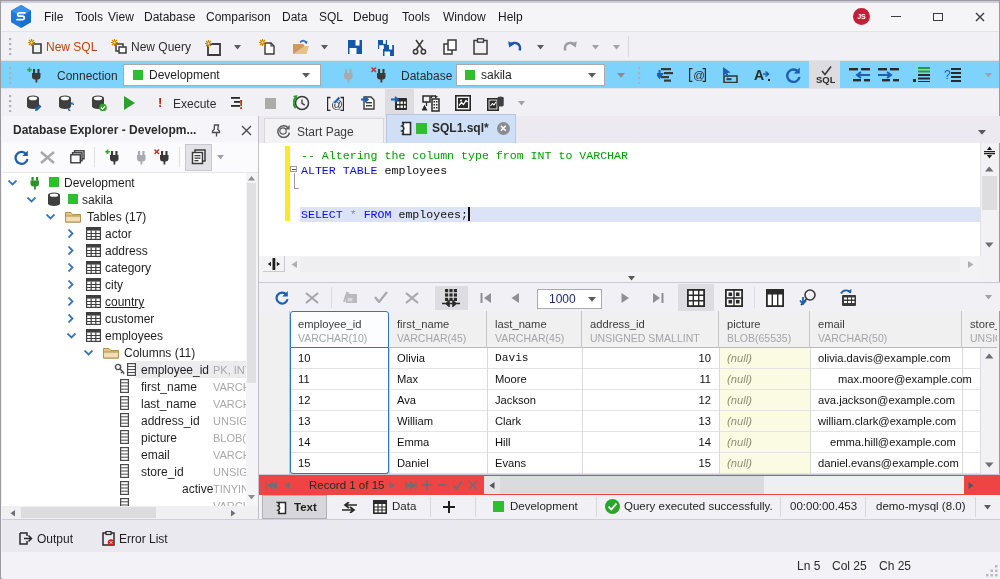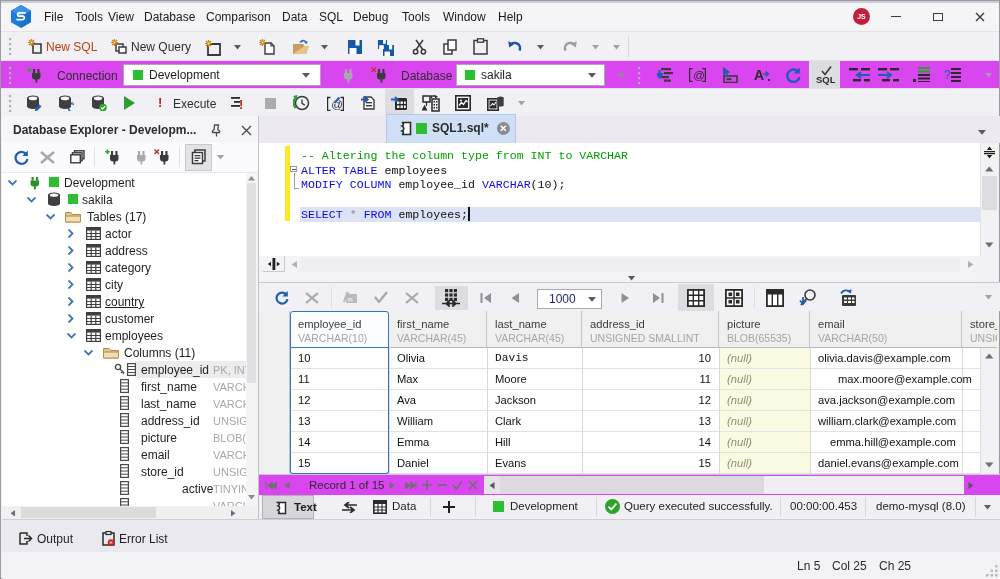--- a/index.html
+++ b/index.html
@@ -140,21 +140,21 @@
       </svg>
     <svg class="ico" style="left:591px;top:13px;" width="8" height="5">
         <path d="M0 0 h7 l-3.5 4.5 z" fill="#a0a0a6"></path>
       </svg>
     <svg class="ico" style="left:612px;top:13px;" width="8" height="5">
         <path d="M0 0 h7 l-3.5 4.5 z" fill="#a0a0a6"></path>
       </svg>
     <div class="abs" style="left:627px;top:4px;width:1px;height:21px;background:#d8d7de;"></div>
   </div>
 
-  <div class="abs" id="tb2" style="left:0;top:59px;width:998px;height:28px;background:#d946ef;border-top:1px solid #e3e2e8;">
+  <div class="abs" id="tb2" style="left:0;top:59px;width:998px;height:28px;background:#7dd3fc;border-top:1px solid #e3e2e8;">
     <svg class="ico" style="left:7px;top:6px;" width="5" height="17">
         <g fill="#b0afb8">
           <rect x="1" y="0" width="2.2" height="2.2"></rect>
           <rect x="1" y="5" width="2.2" height="2.2"></rect>
           <rect x="1" y="10" width="2.2" height="2.2"></rect>
           <rect x="1" y="15" width="2.2" height="2.2"></rect>
         </g>
       </svg>
     <svg class="ico" style="left:26px;top:6px;" width="15" height="16">
         <g fill="#3a3a3a">
@@ -637,20 +637,28 @@
           <path d="M5 0 v6.5 L0.5 3.2 z" fill="#6e6e74"></path>
         </svg>
       <svg class="ico" style="left:229px;top:4px;" width="5" height="7">
           <path d="M0 0 v6.5 L4.5 3.2 z" fill="#6e6e74"></path>
         </svg>
       <div class="abs" style="left:19px;top:1px;width:135px;height:11px;background:#dcdcdf;"></div>
     </div>
   </div>
 
   <div class="abs" id="tabbar" style="left:258px;top:115px;width:741px;height:27px;background:#eceaf0;">
+    <div class="abs" style="left:5px;top:2px;width:120px;height:25px;background:#f3f3f5;border:1px solid #d8d7dc;border-bottom:none;">
+      <svg class="ico" style="left:11px;top:5px;" width="14" height="14">
+          <path d="M12.2 4 a5.8 5.8 0 1 0 1.2 4.6" fill="none" stroke="#5a5a5e" stroke-width="1.5"></path>
+          <path d="M13.6 1 v4.5 h-4.5 z" fill="#5a5a5e"></path>
+          <circle cx="7" cy="7" r="3.2" fill="none" stroke="#5a5a5e" stroke-width="1.2"></circle>
+        </svg>
+      <span class="abs" style="left:32px;top:6px;color:#3c3c3c;font-size:12px;">Start Page</span>
+    </div>
     <div class="abs" style="left:127px;top:-2px;width:130px;height:29px;background:#cfe0f6;border:1px solid #b4c8e4;border-bottom:none;">
       <svg class="ico" style="left:13px;top:6px;" width="13" height="15">
           <path d="M2 1.5 h8.5 v12 h-8.5 c2 -1 2 -2.5 0 -3.5 c2.5 -1 2.5 -4 0 -5 c2 -1 2 -2.5 0 -3.5 z" fill="#fff" stroke="#2a2a2a" stroke-width="1.6"></path>
         </svg>
       <div class="abs" style="left:29px;top:8px;width:11px;height:11px;background:#2fbe2f;"></div>
       <span class="abs" style="left:45px;top:6px;color:#2b2b2b;font-size:12px;font-weight:bold;">SQL1.sql*</span>
       <div class="abs" style="left:110px;top:7px;width:13px;height:13px;border-radius:50%;background:#8b8b92;">
         <svg class="ico" style="left:3.2px;top:3.2px;" width="7" height="7">
             <path d="M0.8 0.8 L5.8 5.8 M5.8 0.8 L0.8 5.8" stroke="#fff" stroke-width="1.5"></path>
           </svg>
@@ -666,21 +674,20 @@
     <div class="abs" style="left:26px;top:3px;width:5px;height:75px;background:#fbe826;"></div>
 
     <div class="abs" style="left:31px;top:22.5px;width:6.5px;height:6.5px;border:1px solid #9a9aa2;background:#fff;">
         <div class="abs" style="left:1.2px;top:2.6px;width:3.6px;height:1.1px;background:#55555c;"></div>
       </div>
     <div class="abs" style="left:34.6px;top:30px;width:1px;height:16px;background:#9a9aa2;"></div>
     <div class="abs" style="left:34.6px;top:45px;width:5px;height:1px;background:#9a9aa2;"></div>
 
     <div class="abs" style="left:42px;top:6px;white-space:pre;"><span style="color:#00a000">-- Altering the column type from INT to VARCHAR</span></div>
     <div class="abs" style="left:42px;top:20.7px;white-space:pre;"><span style="color:#0a0af0">ALTER TABLE</span><span style="color:#101010"> employees</span></div>
-    <div class="abs" style="left:42px;top:35.4px;white-space:pre;"><span style="color:#0a0af0">MODIFY COLUMN</span><span style="color:#101010"> employee_id </span><span style="color:#0a0af0">VARCHAR</span><span style="color:#101010">(10);</span></div>
     <div class="abs" style="left:41px;top:64px;width:680px;height:15px;background:#dde3f7;"></div>
     <div class="abs" style="left:42px;top:64.8px;white-space:pre;"><span style="color:#0a0af0">SELECT</span><span style="color:#101010"> </span><span style="color:#8a8a8a">*</span><span style="color:#101010"> </span><span style="color:#0a0af0">FROM</span><span style="color:#101010"> employees;</span></div>
     <div class="abs" style="left:209px;top:64px;width:1.6px;height:14px;background:#111;"></div>
   </div>
 
   <div class="abs" style="left:979px;top:142px;width:17px;height:113px;background:#f2f2f4;border-left:1px solid #e4e4e8;">
     <svg class="ico" style="left:3px;top:3px;" width="11" height="13">
         <path d="M0 5.6 h11 M0 7.6 h11" stroke="#1e1e1e" stroke-width="1.3"></path>
         <path d="M5.5 0.5 l2.6 3.4 h-5.2 z M5.5 12.5 l2.6 -3.4 h-5.2 z" fill="#1e1e1e"></path>
       </svg>
@@ -904,21 +911,21 @@
 
   <div class="abs" style="left:979px;top:347px;width:17px;height:126px;background:#f2f2f4;border-left:1px solid #dcdcde;">
     <svg class="ico" style="left:4px;top:5px;" width="9" height="6">
         <path d="M0 5.5 h8.5 L4.2 0.5 z" fill="#6e6e74"></path>
       </svg>
     <svg class="ico" style="left:4px;top:114px;" width="9" height="6">
         <path d="M0 0.5 h8.5 L4.2 5.5 z" fill="#6e6e74"></path>
       </svg>
   </div>
 
-  <div class="abs" id="recnav" style="left:258px;top:473px;width:741px;height:21px;background:#d946ef;border-top:1px solid #c9c8d4;">
+  <div class="abs" id="recnav" style="left:258px;top:473px;width:741px;height:21px;background:#ef4444;border-top:1px solid #c9c8d4;">
     <svg class="ico" style="left:6px;top:6px;" width="12" height="9">
         <path d="M1 0 v9 M7 4.5 L12 1 v7 z M2.5 4.5 L7.5 1 v7 z" fill="#6e6e74" stroke="#6e6e74" stroke-width="0.8"></path>
       </svg>
     <svg class="ico" style="left:25px;top:7px;" width="6" height="7">
         <path d="M5.5 0 v7 L0.5 3.5 z" fill="#6e6e74"></path>
       </svg>
     <span class="abs" style="left:50px;top:4px;color:#2a2a2a;font-size:11.5px;">Record 1 of 15</span>
     <svg class="ico" style="left:130px;top:7px;" width="6" height="7">
         <path d="M0.5 0 v7 L5.5 3.5 z" fill="#6e6e74"></path>
       </svg>
@@ -943,21 +950,21 @@
         </svg>
       </div>
     <div class="abs" style="left:241px;top:1px;width:464px;height:18px;background:#efeef2;"></div>
     <div class="abs" style="left:241px;top:1px;width:264px;height:18px;background:#dbdade;"></div>
     <svg class="ico" style="left:709px;top:7px;" width="6" height="7">
         <path d="M0.5 0 v7 L5.5 3.5 z" fill="#55555c"></path>
       </svg>
   </div>
 
   <div class="abs" id="restabs" style="left:258px;top:494px;width:741px;height:24px;background:#f1f0f5;font-size:11.5px;">
-    <div class="abs" style="left:3px;top:0;width:52px;height:24px;background:#d7d6db;border:1px solid #b2b1b8;">
+    <div class="abs" style="left:3px;top:0;width:65px;height:24px;background:#d7d6db;border:1px solid #b2b1b8;">
       <svg class="ico" style="left:13px;top:5px;" width="12" height="14">
           <path d="M2 1.5 h7.5 v11 h-7.5 c1.8 -0.9 1.8 -2.3 0 -3.2 c2.2 -0.9 2.2 -3.6 0 -4.5 c1.8 -0.9 1.8 -2.3 0 -3.3 z" fill="#fff" stroke="#2a2a2a" stroke-width="1.5"></path>
         </svg>
       <span class="abs" style="left:31px;top:5px;font-weight:bold;color:#1e1e1e;">Text</span>
     </div>
     <svg class="ico" style="left:83px;top:7px;" width="15" height="11">
         <path d="M15 3 H4 M7 0 L3 3 l4 3" stroke="#2a2a2a" fill="none" stroke-width="1.7"></path>
         <path d="M0 8 h11 M8 5 l4 3 -4 3" stroke="#2a2a2a" fill="none" stroke-width="1.7"></path>
       </svg>
     <svg class="ico" style="left:114px;top:5px;" width="14" height="14">

